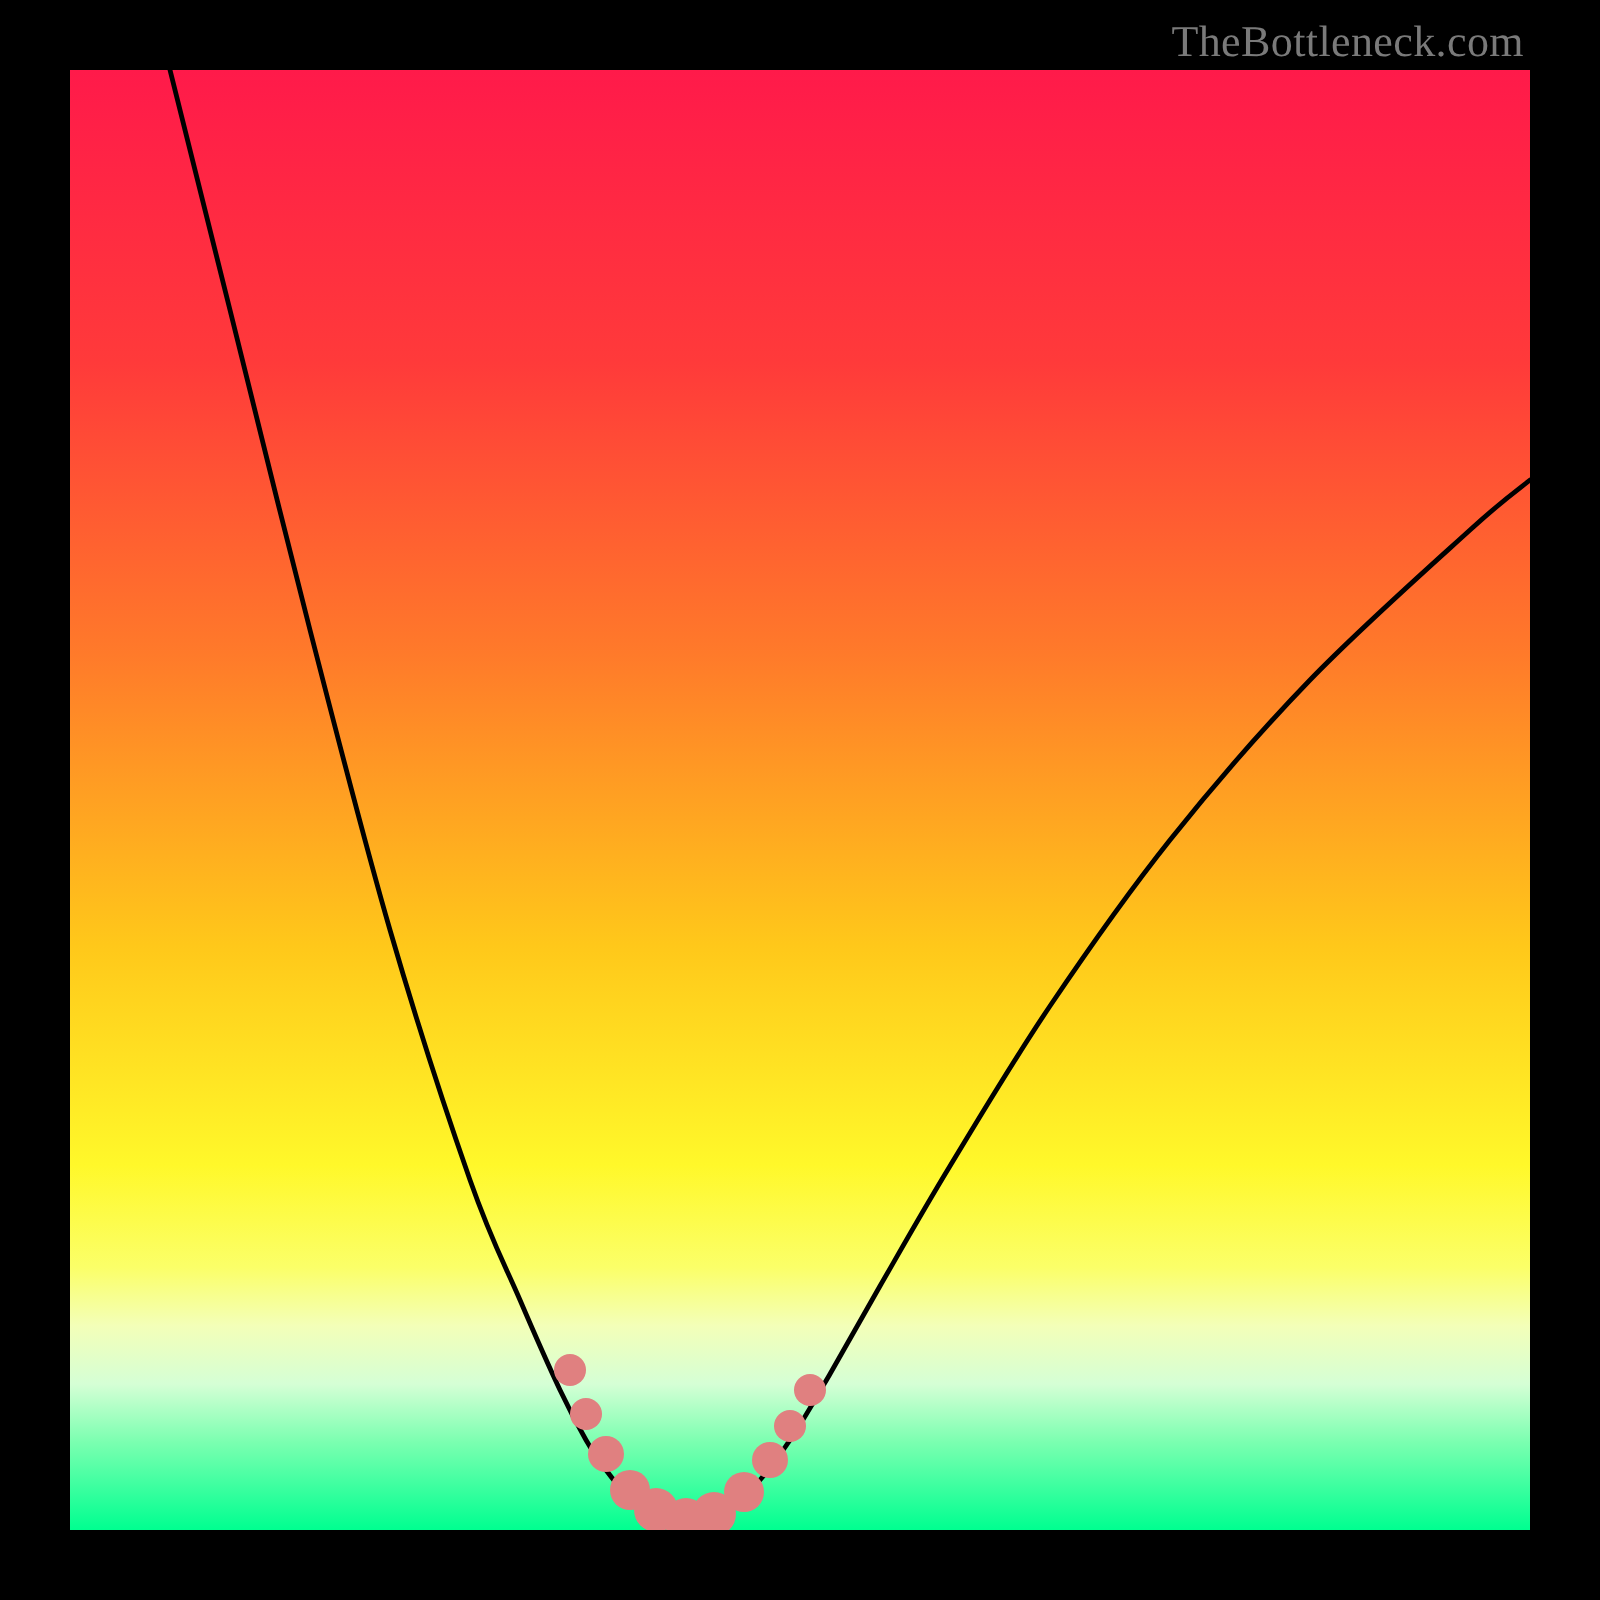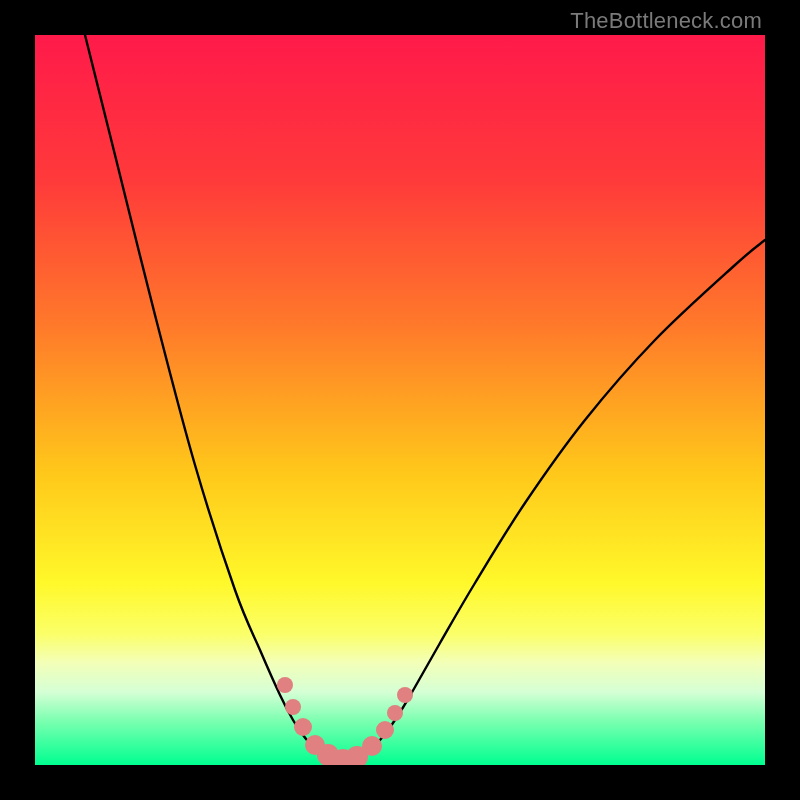--- a/index.html
+++ b/index.html
@@ -11,20 +11,21 @@
     position: relative;
     font-family: Arial, sans-serif;
   }
   .frame {
     position: absolute;
     top: 0;
     left: 0;
     width: 800px;
     height: 800px;
     background: #000;
+    font-family: Liberation Serif, serif;
   }
   .plot-area {
     position: absolute;
     top: 35px;
     left: 35px;
     width: 730px;
     height: 730px;
     overflow: hidden;
   }
   .watermark {

